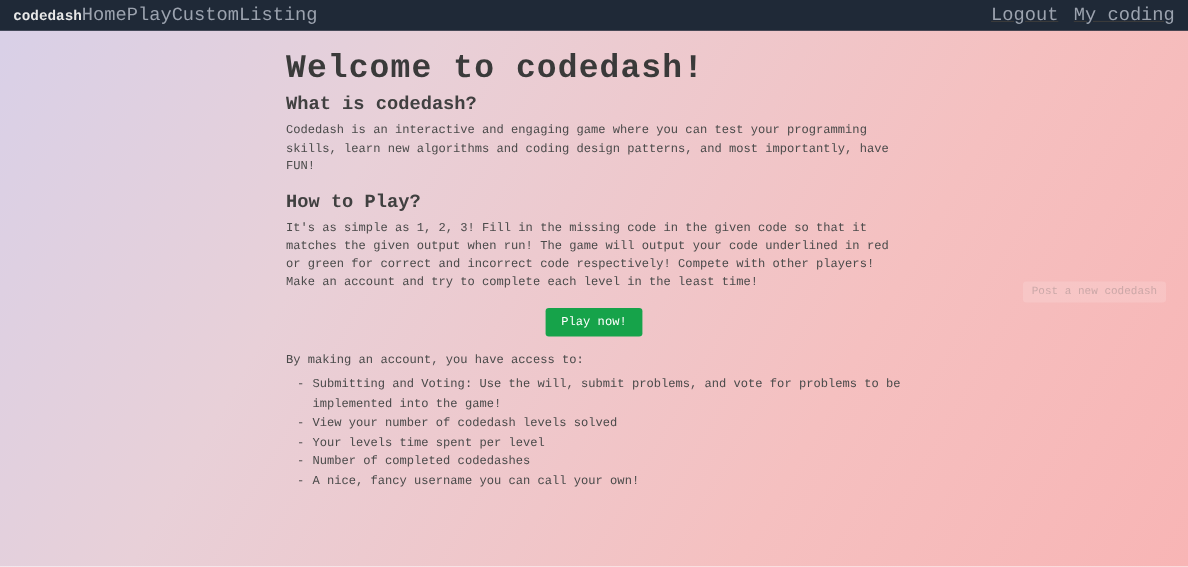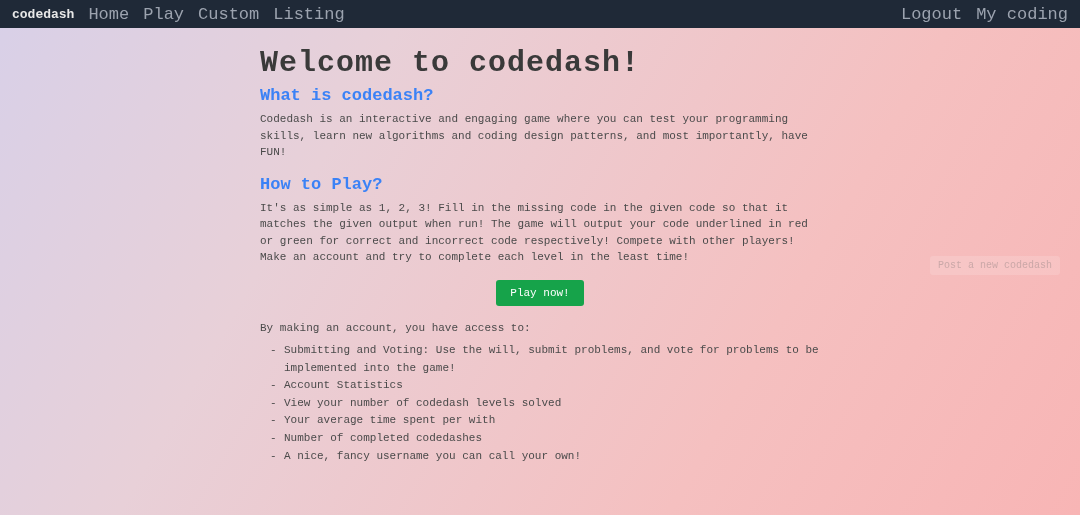--- a/index.html
+++ b/index.html
@@ -20,53 +20,53 @@
       height: 28px;
       display: flex;
       align-items: center;
       justify-content: space-between;
       padding: 0 12px;
       font-size: 12px;
     }
     .nav-left {
       display: flex;
       align-items: center;
-      gap: 14px;
     }
     .brand {
       color: #e8e8e8;
       font-weight: bold;
       font-size: 13px;
     }
     .nav-link {
       color: #9ca3af;
       cursor: pointer;
       font-size: 17px;
     }
     .nav-right {
       display: flex;
       align-items: flex-end;
       gap: 14px;
+      text-decoration: underline;
     }
     .content {
       max-width: 580px;
       margin: 0 auto;
       padding: 18px 10px;
     }
     h1 {
       font-size: 30px;
       font-weight: bold;
       color: #3a3a3a;
       letter-spacing: 1px;
       margin-bottom: 6px;
     }
     h2 {
       font-size: 17px;
       font-weight: bold;
-      color: #3b82f6;
+      color: #404040;
       margin-bottom: 6px;
     }
     .section {
       margin-bottom: 14px;
     }
     p {
       font-size: 11px;
       line-height: 1.5;
       color: #4a4a4a;
     }
@@ -147,20 +147,19 @@
 
   <div class="play-button-wrapper">
     <button class="play-button">Play now!</button>
     <span class="ghost-button">Post a new codedash</span>
   </div>
 
   <div class="section">
     <p>By making an account, you have access to:</p>
     <ul>
       <li>Submitting and Voting: Use the will, submit problems, and vote for problems to be implemented into the game!</li>
-      <li>Account Statistics</li>
       <li>View your number of codedash levels solved</li>
-      <li>Your average time spent per with</li>
+      <li>Your levels time spent per level</li>
       <li>Number of completed codedashes</li>
       <li>A nice, fancy username you can call your own!</li>
     </ul>
   </div>
 </div>
 
 </body></html>

